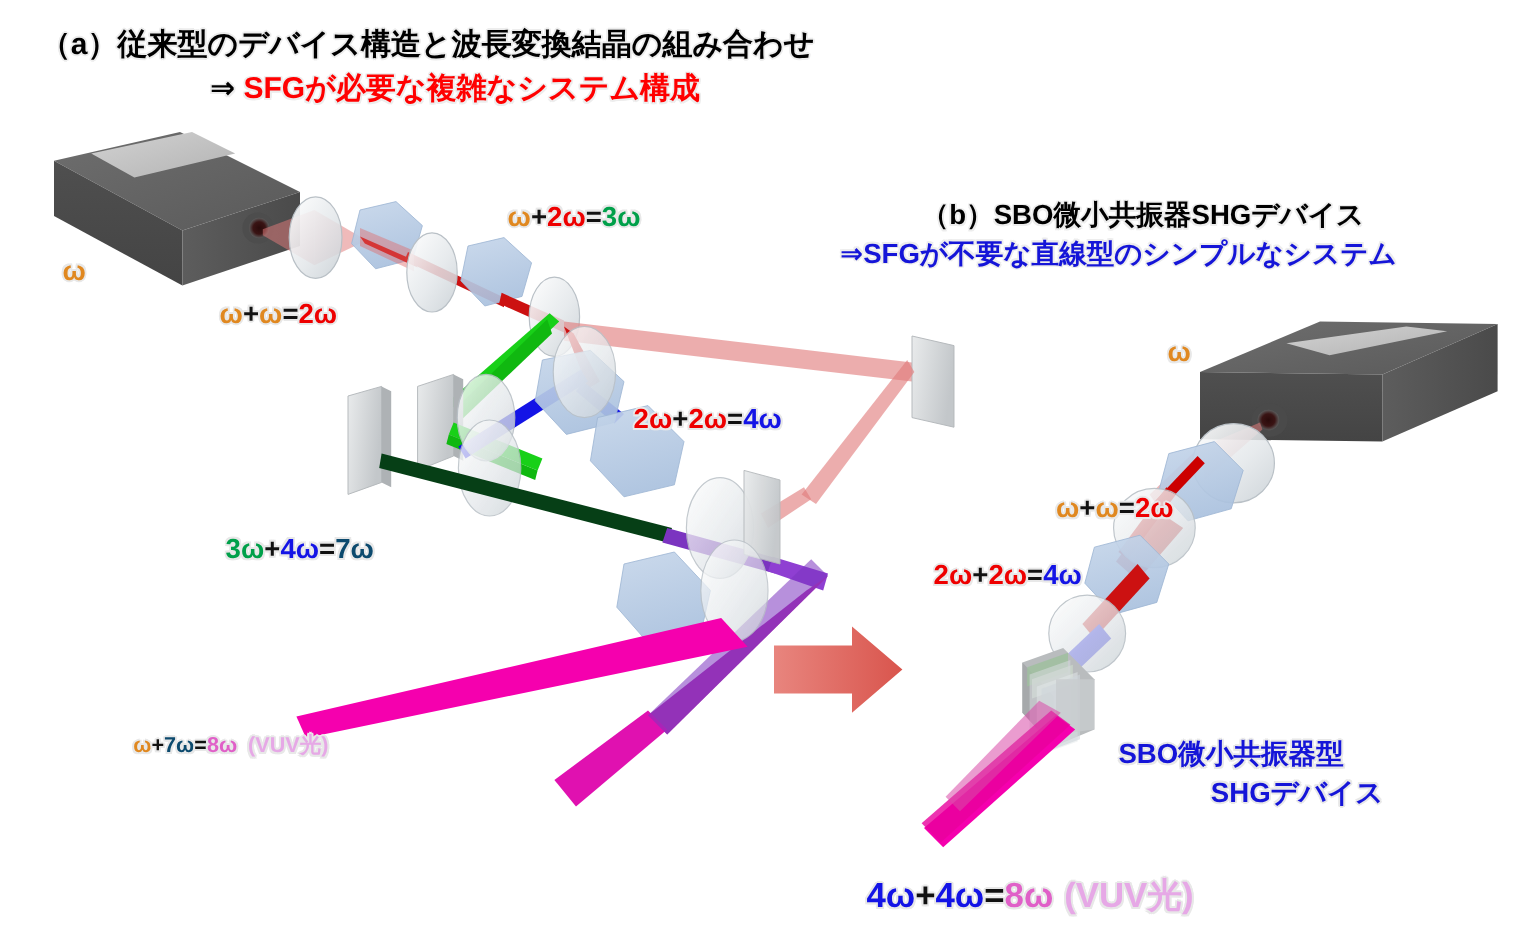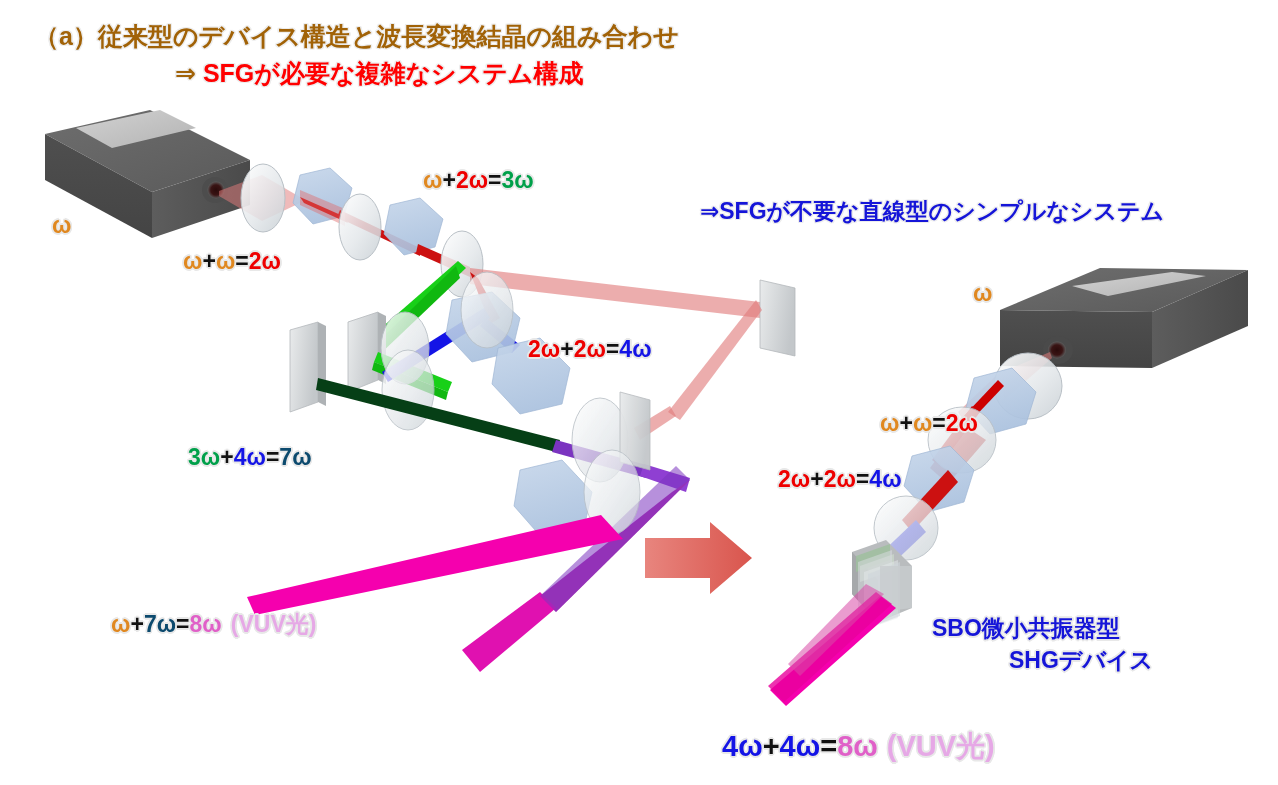--- a/index.html
+++ b/index.html
@@ -12,21 +12,21 @@
          1.4px 1.4px 0 #e8e8e8, -1.4px 1.4px 0 #e8e8e8,
          1.4px -1.4px 0 #e8e8e8, -1.4px -1.4px 0 #e8e8e8,
          0 1.6px 0 #e8e8e8, 0 -1.6px 0 #e8e8e8,
          1.6px 0 0 #e8e8e8, -1.6px 0 0 #e8e8e8;}
   .title{position:absolute;white-space:nowrap;font-weight:700;
          text-shadow:
            1.2px 1.2px 0 #ededed, -1.2px 1.2px 0 #ededed,
            1.2px -1.2px 0 #ededed, -1.2px -1.2px 0 #ededed,
            0 1.4px 0 #ededed, 0 -1.4px 0 #ededed,
            1.4px 0 0 #ededed, -1.4px 0 0 #ededed;}
-  .t-black{color:#a16207;}
+  .t-black{color:#000000;}
   .c-w{color:#E08820;}
   .c-2w{color:#EE0000;}
   .c-3w{color:#00A04A;}
   .c-4w{color:#1414E6;}
   .c-7w{color:#0c4a6e;}
   .c-8w{color:#E060C8;}
   .c-vuv{color:#E6A8E6;}
   .c-op{color:#111;}
   .c-red{color:#FF0000;}
   .c-blue{color:#1515D8;}
@@ -236,20 +236,21 @@
       <polygon points="866,584 884,594 800,676 788,664" fill="#d94aa8" opacity="0.55"></polygon>
     </g>
   </svg>
 
   <div class="title t-black" style="left:34px;top:20px;font-size:25px;">（a）従来型のデバイス構造と波長変換結晶の組み合わせ</div>
   <div class="title" style="left:175px;top:57px;font-size:25px;">
     <span class="t-black">⇒</span>
     <span class="c-red">SFGが必要な複雑なシステム構成</span>
   </div>
 
+  <div class="title t-black" style="left:768px;top:164px;font-size:23px;">（b）SBO微小共振器SHGデバイス</div>
   <div class="title" style="left:700px;top:196px;font-size:23px;">
     <span class="c-blue">⇒</span><span class="c-blue">SFGが不要な直線型のシンプルなシステム</span>
   </div>
 
   <div class="lbl" style="left:52px;top:212px;font-size:23px;">
     <span class="c-w">ω</span>
   </div>
 
   <div class="lbl" style="left:183px;top:248px;font-size:23px;">
     <span class="c-w">ω</span><span class="c-op">+</span><span class="c-w">ω</span><span class="c-op">=</span><span class="c-2w">2ω</span>
@@ -260,21 +261,21 @@
   </div>
 
   <div class="lbl" style="left:528px;top:336px;font-size:23px;">
     <span class="c-2w">2ω</span><span class="c-op">+</span><span class="c-2w">2ω</span><span class="c-op">=</span><span class="c-4w">4ω</span>
   </div>
 
   <div class="lbl" style="left:188px;top:444px;font-size:23px;">
     <span class="c-3w">3ω</span><span class="c-op">+</span><span class="c-4w">4ω</span><span class="c-op">=</span><span class="c-7w">7ω</span>
   </div>
 
-  <div class="lbl" style="left:111px;top:609px;font-size:23px;">
+  <div class="lbl" style="left:111px;top:609px;font-size:18px;">
     <span class="c-w">ω</span><span class="c-op">+</span><span class="c-7w">7ω</span><span class="c-op">=</span><span class="c-8w">8ω</span><span class="c-vuv" style="margin-left:9px;">(VUV光)</span>
   </div>
 
   <div class="lbl" style="left:973px;top:280px;font-size:23px;">
     <span class="c-w">ω</span>
   </div>
 
   <div class="lbl" style="left:880px;top:410px;font-size:23px;">
     <span class="c-w">ω</span><span class="c-op">+</span><span class="c-w">ω</span><span class="c-op">=</span><span class="c-2w">2ω</span>
   </div>

